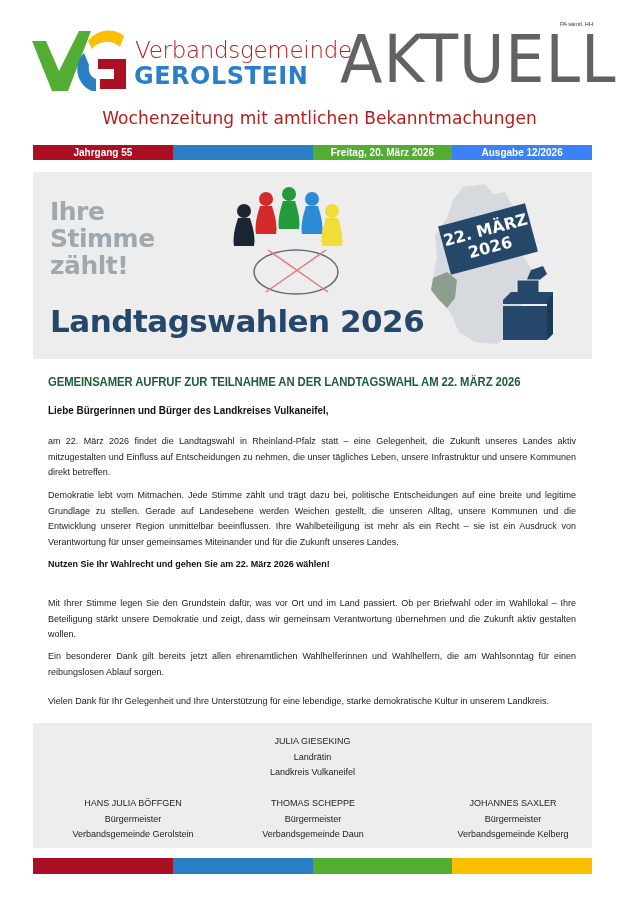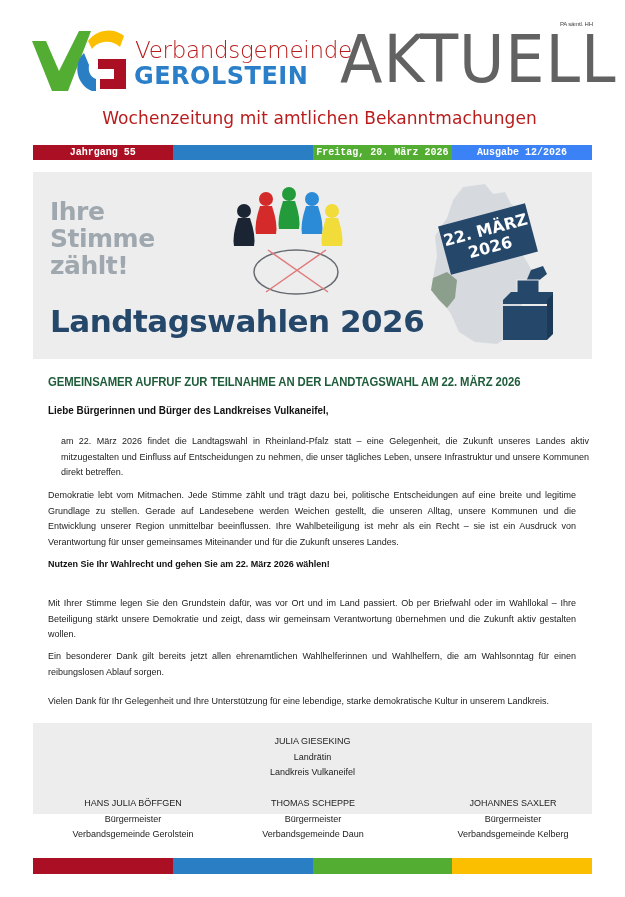--- a/index.html
+++ b/index.html
@@ -9,47 +9,47 @@
 
   
   .logo { position: absolute; left: 32px; top: 27px; width: 96px; height: 64px; }
   .brand-top { position: absolute; left: 135px; top: 37px; font-size: 23px; color: #b91c1c; letter-spacing: -0.3px; font-family: "DejaVu Sans", sans-serif; font-weight: 300; }
   .brand-bottom { position: absolute; left: 134px; top: 62px; font-size: 24px; color: #2a7fc8; font-weight: bold; letter-spacing: 0.5px; font-family: "DejaVu Sans", sans-serif; }
   .aktuell { position: absolute; left: 340px; top: 27px; font-size: 66px; color: #626262; font-family: "DejaVu Sans", sans-serif; letter-spacing: 1px; line-height: 66px; transform: scaleX(0.94); transform-origin: left top; }
   .subtitle { position: absolute; left: 0; width: 625px; text-align: center; top: 108px; font-size: 17px; color: #b91c1c; font-family: "DejaVu Sans", sans-serif; letter-spacing: 0.1px; margin-left: 7px; }
 
   
   .bar { position: absolute; left: 33px; width: 559px; display: flex; }
-  .bar .seg { flex: 1; color: #fff; font-size: 10px; font-weight: bold; text-align: center; display: flex; align-items: center; justify-content: center; font-family: Liberation Mono, monospace; }
+  .bar .seg { flex: 1; color: #fff; font-size: 10px; font-weight: bold; text-align: center; display: flex; align-items: center; justify-content: center; }
   .bar-top { top: 145px; height: 15px; }
   .bar-bottom { top: 858px; height: 16px; }
 
   
   .hero { position: absolute; left: 33px; top: 172px; width: 559px; height: 187px; background: #ededee; overflow: hidden; }
   .hero-kicker { position: absolute; left: 17px; top: 26px; font-size: 25px; line-height: 27px; color: #9fa8ae; font-weight: bold; font-family: "DejaVu Sans", sans-serif; letter-spacing: -0.5px; }
   .hero-title { position: absolute; left: 17px; top: 131px; font-size: 31px; color: #24476a; font-weight: bold; font-family: "DejaVu Sans", sans-serif; letter-spacing: -0.5px; }
   .hero-art { position: absolute; left: 195px; top: 12px; width: 130px; height: 115px; }
   .hero-map { position: absolute; left: 390px; top: 10px; width: 120px; height: 165px; }
   .date-badge { position: absolute; left: 410px; top: 42px; width: 90px; height: 50px; background: #24476a; transform: rotate(-15deg); color: #fff; font-weight: bold; font-family: "DejaVu Sans", sans-serif; font-size: 16px; line-height: 18px; text-align: center; display: flex; flex-direction: column; justify-content: center; }
   .ballot { position: absolute; left: 470px; top: 94px; width: 52px; height: 74px; }
 
   
   .headline { position: absolute; left: 48px; top: 375px; font-size: 12.2px; color: #1f5c3a; font-weight: bold; letter-spacing: -0.1px; font-family: "Liberation Sans", sans-serif; transform: scaleX(0.93); transform-origin: left top; white-space: nowrap; }
   .salutation { position: absolute; left: 48px; top: 404px; font-size: 10.5px; font-weight: bold; color: #111; transform: scaleX(0.94); transform-origin: left top; white-space: nowrap; }
   .body { position: absolute; left: 48px; width: 528px; font-size: 9px; line-height: 15.5px; color: #222; text-align: justify; }
-  .p1 { top: 434px; margin-left: 13px; }
+  .p1 { top: 434px; }
   .p2 { top: 488px; }
   .p3 { top: 557px; }
   .p3 b { font-weight: bold; color: #111; }
   .p4 { top: 596px; }
   .p5 { top: 649px; }
   .p6 { top: 694px; }
 
   
-  .sigs { position: absolute; left: 33px; top: 723px; width: 559px; height: 91px; background: #ededee; font-size: 9px; color: #222; }
+  .sigs { position: absolute; left: 33px; top: 723px; width: 559px; height: 125px; background: #ededee; font-size: 9px; color: #222; }
   .sig { position: absolute; text-align: center; line-height: 15.5px; }
   .sig-main { left: 0; width: 559px; top: 11px; }
   .sig-1 { left: 0; width: 200px; top: 73px; }
   .sig-2 { left: 180px; width: 200px; top: 73px; }
   .sig-3 { left: 380px; width: 200px; top: 73px; }
 </style>
 </head>
 <body>
 
 <div class="pa-note">PA sämtl. HH</div>

